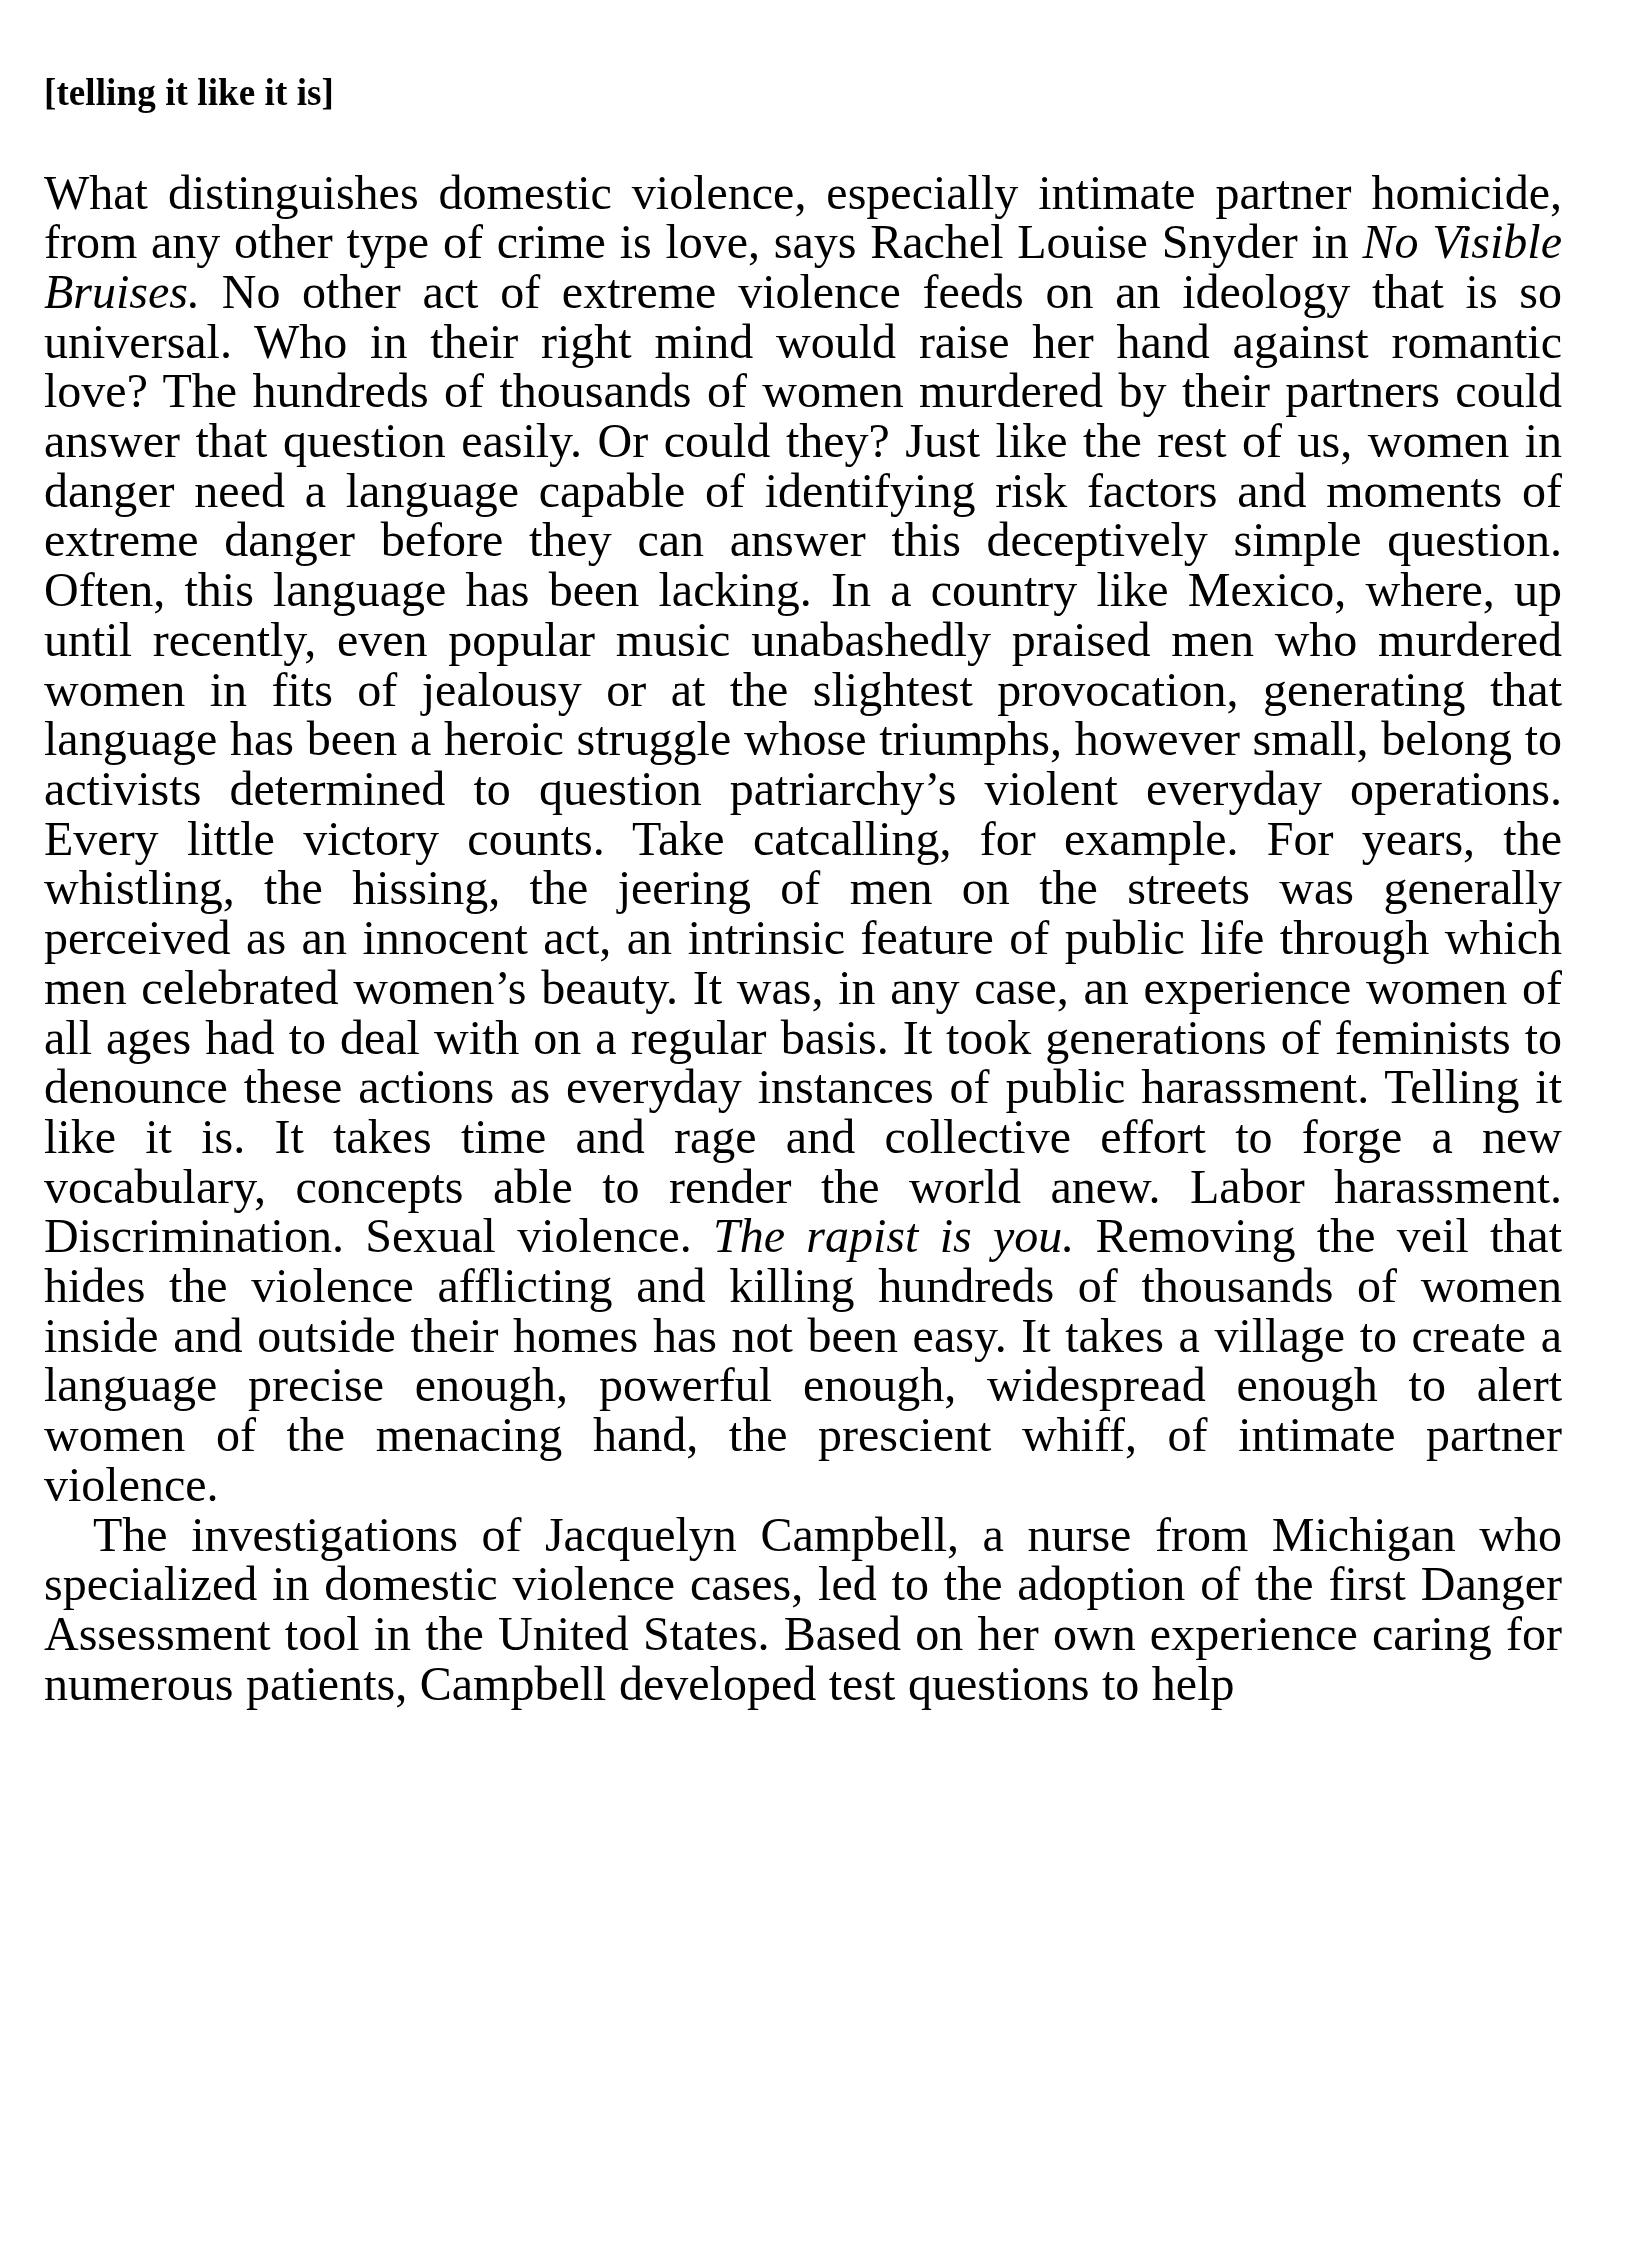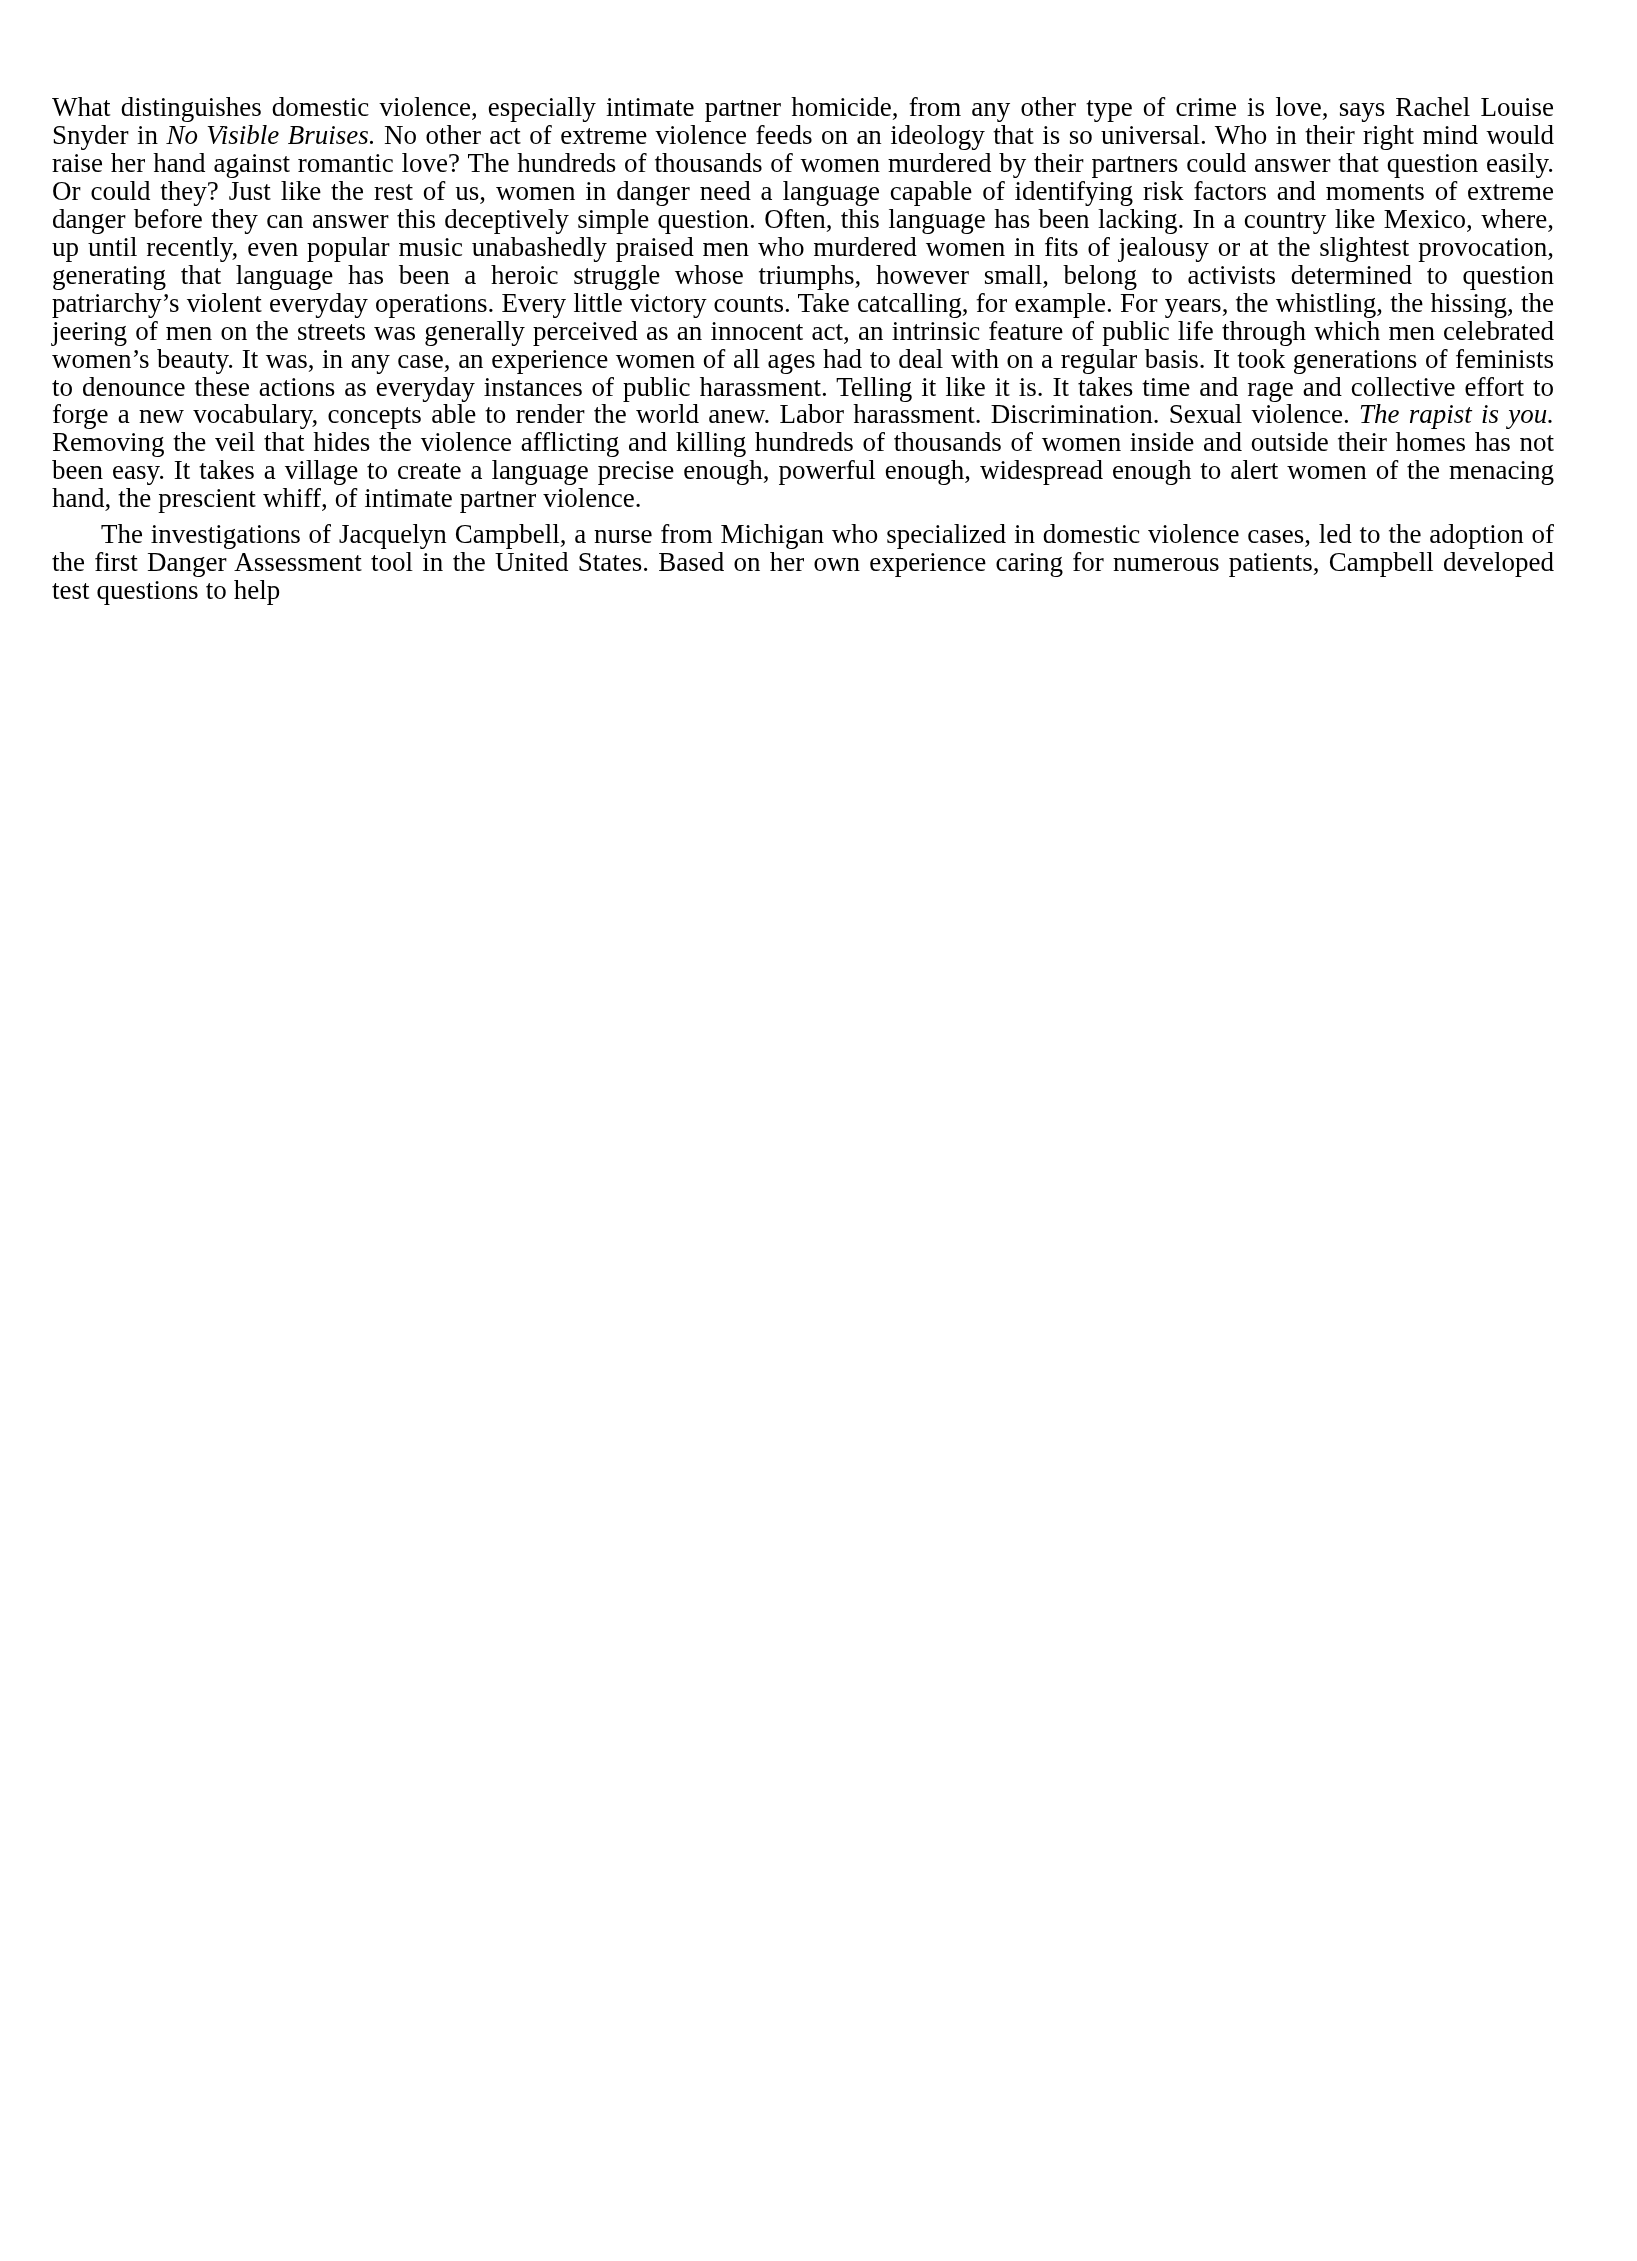--- a/index.html
+++ b/index.html
@@ -25,25 +25,25 @@
     font-weight: bold;
     line-height: 1.15;
     margin: 0 0 0 0;
     padding-top: 31px;
     letter-spacing: 0.1px;
   }
   .body-block {
     margin-top: 53px;
   }
   .body-para {
-    font-size: 27px;
+    font-size: 48px;
     line-height: 1.0355;
     text-align: justify;
     text-justify: inter-word;
-    margin: 8px;
+    margin: 0;
     hyphens: none;
     -webkit-hyphens: none;
     word-spacing: 0.012em;
   }
   .body-para.indented {
     text-indent: 49px;
   }
   .body-para + .body-para {
     margin-top: 0;
   }
@@ -58,20 +58,21 @@
     bottom: 0;
     height: 0px;
     background: #ffffff;
   }
 </style>
 </head>
 <body>
 
 <div class="page">
 
+  <h1 class="doc-heading">[telling it like it is]</h1>
 
   <div class="body-block">
     <p class="body-para"><span>What distinguishes domestic violence, especially intimate partner homicide, from any other type of crime is love, says Rachel Louise Snyder in</span> <em class="title-italic">No Visible Bruises.</em> <span>No other act of extreme violence feeds on an ideology that is so universal. Who in their right mind would raise her hand against romantic love? The hundreds of thousands of women murdered by their partners could answer that question easily. Or could they? Just like the rest of us, women in danger need a language capable of identifying risk factors and moments of extreme danger before they can answer this deceptively simple question. Often, this language has been lacking. In a country like Mexico, where, up until recently, even popular music unabashedly praised men who murdered women in fits of jealousy or at the slightest provocation, generating that language has been a heroic struggle whose triumphs, however small, belong to activists determined to question patriarchy’s violent everyday operations. Every little victory counts. Take catcalling, for example. For years, the whistling, the hissing, the jeering of men on the streets was generally perceived as an innocent act, an intrinsic feature of public life through which men celebrated women’s beauty. It was, in any case, an experience women of all ages had to deal with on a regular basis. It took generations of feminists to denounce these actions as everyday instances of public harassment. Telling it like it is. It takes time and rage and collective effort to forge a new vocabulary, concepts able to render the world anew. Labor harassment. Discrimination. Sexual violence.</span> <em class="title-italic">The rapist is you.</em> <span>Removing the veil that hides the violence afflicting and killing hundreds of thousands of women inside and outside their homes has not been easy. It takes a village to create a language precise enough, powerful enough, widespread enough to alert women of the menacing hand, the prescient whiff, of intimate partner violence.</span></p>
     <p class="body-para indented"><span>The investigations of Jacquelyn Campbell, a nurse from Michigan who specialized in domestic violence cases, led to the adoption of the first Danger Assessment tool in the United States. Based on her own experience caring for numerous patients, Campbell developed test questions to help</span></p>
   </div>
 
   <div class="clip-bottom"></div>
 </div>
 
 

